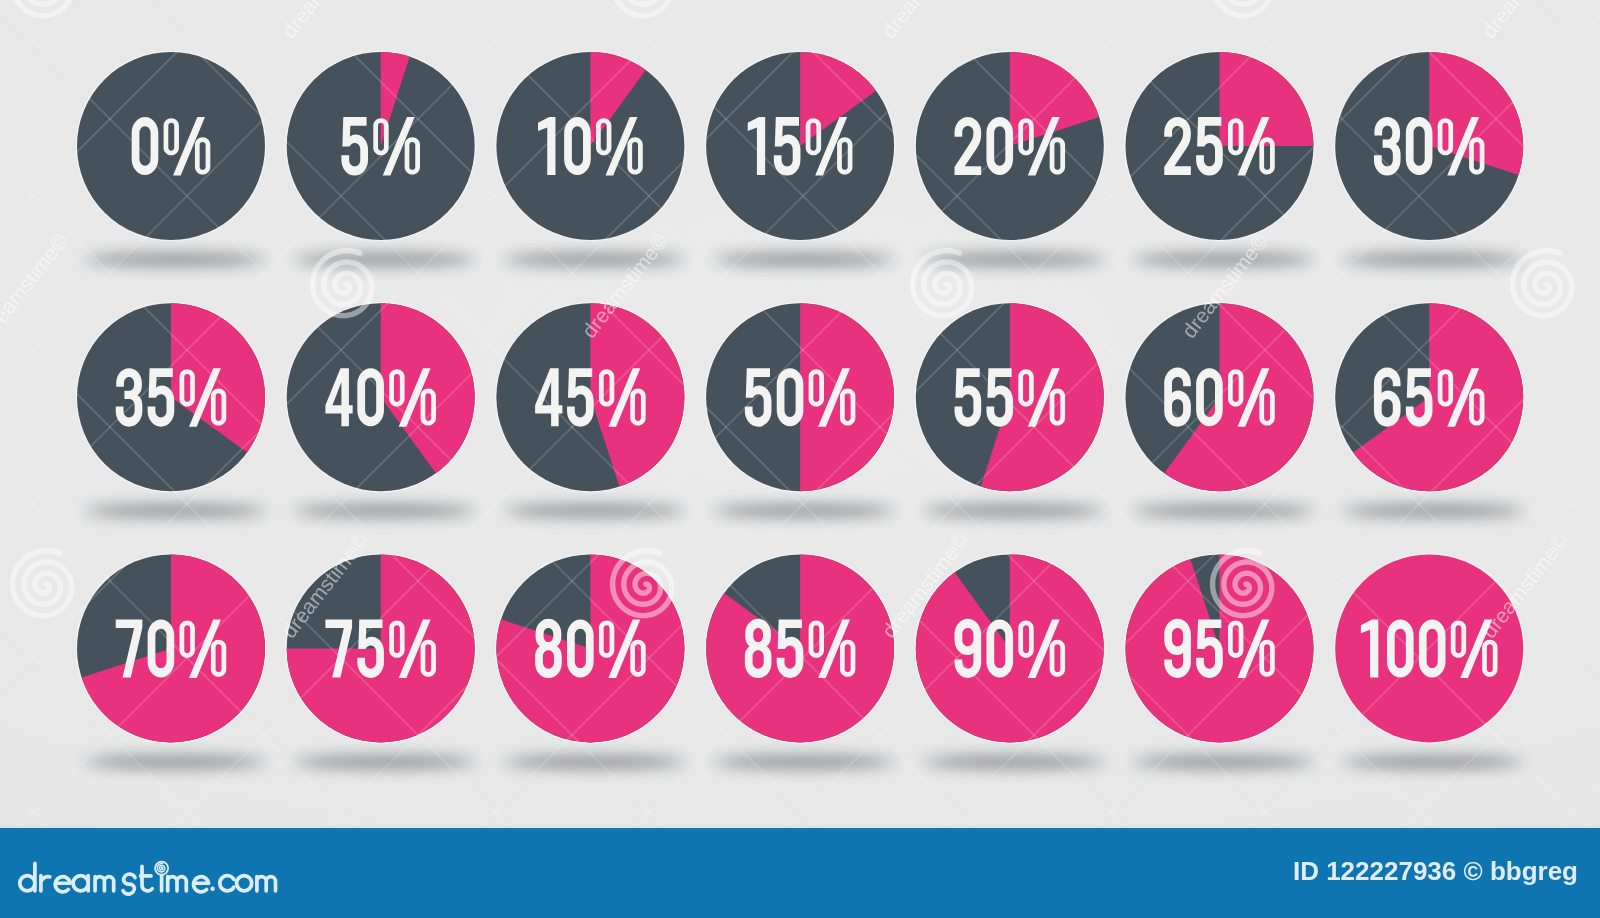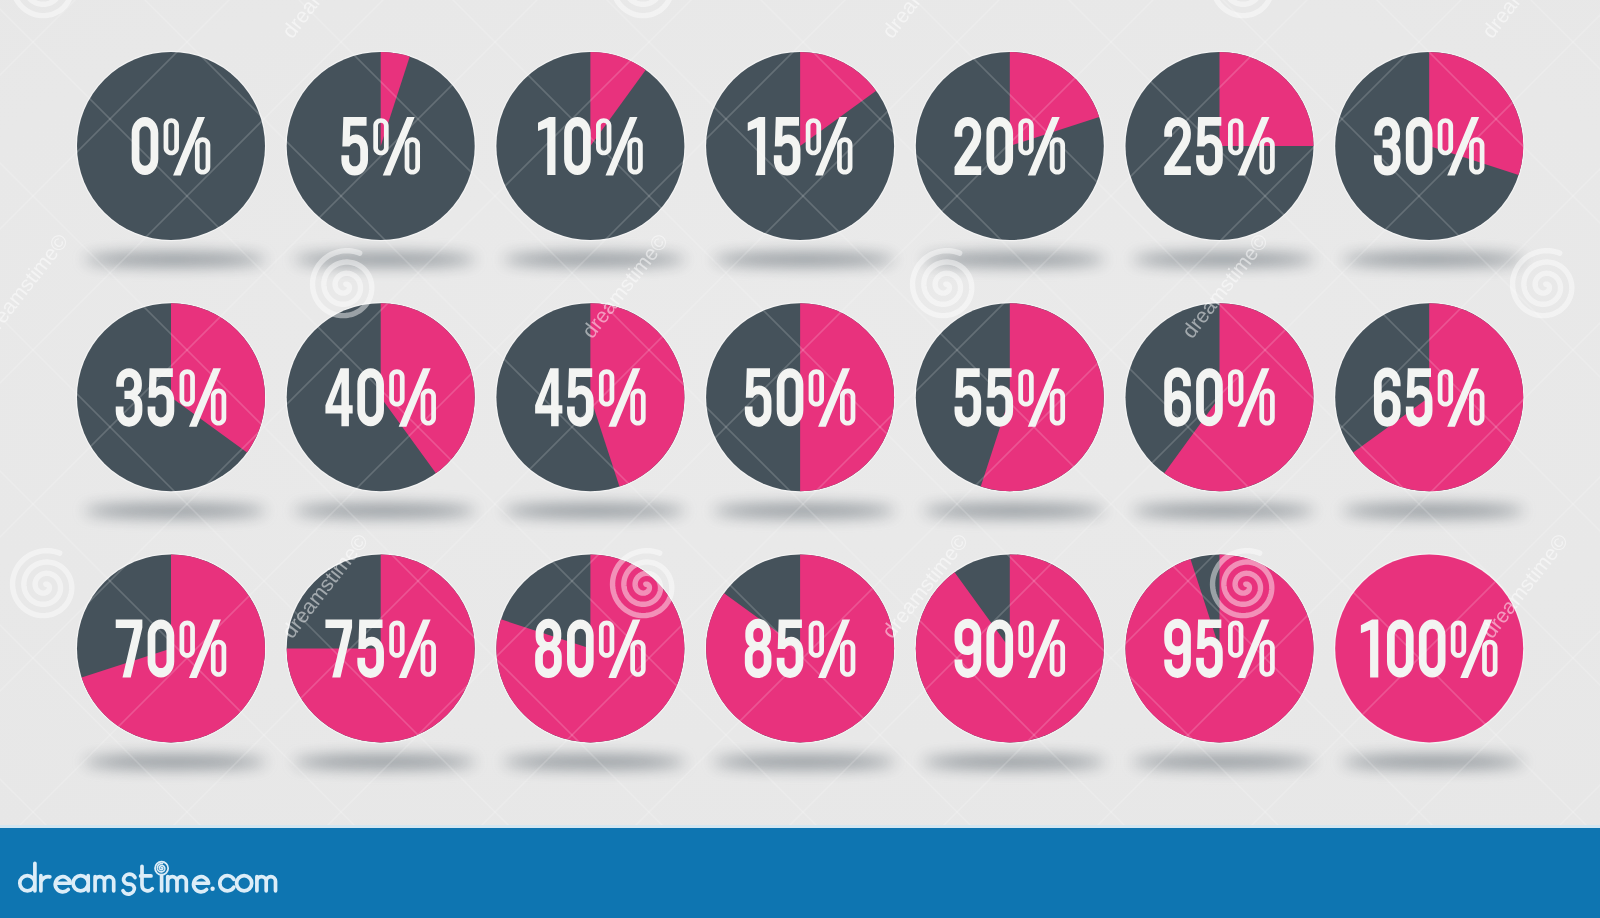--- a/index.html
+++ b/index.html
@@ -405,13 +405,14 @@
           <circle cx="141.8" cy="-22.6" r="6.550000000000001" fill="none" stroke="#dcedf8" stroke-width="1.8"></circle>
           <path d="M 141.63 -22.96 L 141.65 -23.00 L 141.68 -23.04 L 141.71 -23.07 L 141.75 -23.11 L 141.79 -23.14 L 141.84 -23.16 L 141.89 -23.19 L 141.94 -23.20 L 142.00 -23.22 L 142.06 -23.22 L 142.12 -23.22 L 142.19 -23.22 L 142.25 -23.21 L 142.32 -23.19 L 142.39 -23.16 L 142.45 -23.13 L 142.52 -23.09 L 142.58 -23.04 L 142.64 -22.99 L 142.69 -22.93 L 142.74 -22.86 L 142.79 -22.79 L 142.83 -22.71 L 142.86 -22.62 L 142.89 -22.53 L 142.90 -22.44 L 142.91 -22.34 L 142.91 -22.24 L 142.91 -22.14 L 142.89 -22.04 L 142.86 -21.94 L 142.83 -21.84 L 142.78 -21.74 L 142.73 -21.64 L 142.66 -21.54 L 142.59 -21.45 L 142.50 -21.37 L 142.41 -21.29 L 142.31 -21.22 L 142.20 -21.16 L 142.09 -21.10 L 141.97 -21.05 L 141.84 -21.02 L 141.71 -20.99 L 141.57 -20.98 L 141.43 -20.98 L 141.29 -20.99 L 141.15 -21.01 L 141.01 -21.04 L 140.87 -21.09 L 140.73 -21.15 L 140.60 -21.22 L 140.47 -21.31 L 140.34 -21.40 L 140.23 -21.51 L 140.12 -21.63 L 140.02 -21.76 L 139.93 -21.90 L 139.85 -22.05 L 139.79 -22.21 L 139.74 -22.37 L 139.70 -22.54 L 139.67 -22.71 L 139.66 -22.89 L 139.66 -23.07 L 139.68 -23.26 L 139.72 -23.44 L 139.77 -23.62 L 139.84 -23.80 L 139.92 -23.97 L 140.02 -24.14 L 140.14 -24.30 L 140.26 -24.45 L 140.41 -24.60 L 140.56 -24.73 L 140.73 -24.85 L 140.91 -24.95 L 141.10 -25.05 L 141.30 -25.12 L 141.50 -25.18 L 141.71 -25.23 L 141.93 -25.25 L 142.15 -25.26 L 142.38 -25.25 L 142.60 -25.22 L 142.82 -25.17 L 143.05 -25.10 L 143.26 -25.01 L 143.47 -24.91 L 143.67 -24.78 L 143.87 -24.64 L 144.05 -24.48 L 144.22 -24.30 L 144.37 -24.11 L 144.51 -23.91 L 144.64 -23.69 L 144.74 -23.46 L 144.83 -23.22 L 144.90 -22.97 L 144.95 -22.71 L 144.97 -22.45 L 144.98 -22.19 L 144.96 -21.92 L 144.92 -21.66 L 144.86 -21.39 L 144.77 -21.13 L 144.67 -20.88 L 144.54 -20.63 L 144.39 -20.40 L 144.22 -20.17 L 144.02 -19.96 L 143.82 -19.76 L 143.59 -19.58 L 143.35 -19.42 L 143.09 -19.28 L 142.82 -19.16 L 142.54 -19.06 L 142.25 -18.98 L 141.95 -18.93 L 141.64 -18.90 L 141.34 -18.90 L 141.03 -18.93 L 140.72 -18.97 L 140.42 -19.05 L 140.12 -19.15 L 139.82 -19.28 L 139.54 -19.43 L 139.27 -19.61 L 139.01 -19.81 L 138.77 -20.03 L 138.55 -20.27 L 138.34 -20.53 L 138.16 -20.81 L 138.00 -21.11 L 137.86 -21.42 L 137.75 -21.74 L 137.67 -22.07 L 137.61 -22.41 L 137.58 -22.76 L 137.58 -23.11 L 137.61 -23.46 L 137.67 -23.81 L 137.76 -24.16 L 137.87 -24.50 L 138.02 -24.83 L 138.19 -25.15 L 138.40 -25.45 L 138.62 -25.74 L 138.88 -26.02 L 139.15 -26.27 L 139.45 -26.50 L 139.76 -26.70 L 140.10 -26.88 L 140.45 -27.03 L 140.81 -27.16 L 141.19 -27.25 L 141.57 -27.31 L 141.96 -27.34 L 142.36 -27.34 L 142.75 -27.31" fill="none" stroke="#dcedf8" stroke-width="1.6" stroke-linecap="round"></path>
           <path d="M 147.9 0 L 147.9 -14.1 M 147.9 -9.45 a 4.65 4.65 0 0 1 9.3 0 L 157.20000000000002 0 M 157.20000000000002 -9.45 a 4.65 4.65 0 0 1 9.3 0 L 166.5 0" fill="none" stroke="#dcedf8" stroke-width="3.7" stroke-linecap="round" stroke-linejoin="round"></path>
           <path d="M 174.50000000000003 -7.55 L 188.8 -7.55 a 7.55 7.55 0 1 0 -2.0 6.25" fill="none" stroke="#dcedf8" stroke-width="3.7" stroke-linecap="round" stroke-linejoin="round"></path>
           <circle cx="192.8" cy="-2.1" r="2.2" fill="#dcedf8"></circle>
           <path d="M 214 -11.5 a 7.55 7.55 0 1 0 0 7.8999999999999995" fill="none" stroke="#dcedf8" stroke-width="3.7" stroke-linecap="round" stroke-linejoin="round"></path>
           <path d="M 231.9 -7.55 a 7.55 7.55 0 1 1 -15.1 0 a 7.55 7.55 0 1 1 15.1 0" fill="none" stroke="#dcedf8" stroke-width="3.7" stroke-linecap="round" stroke-linejoin="round"></path>
           <path d="M 237.10000000000002 0 L 237.10000000000002 -14.1 M 237.10000000000002 -9.45 a 4.65 4.65 0 0 1 9.3 0 L 246.40000000000003 0 M 246.40000000000003 -9.45 a 4.65 4.65 0 0 1 9.3 0 L 255.70000000000002 0" fill="none" stroke="#dcedf8" stroke-width="3.7" stroke-linecap="round" stroke-linejoin="round"></path>
         </g>
       </svg></div>
+  <div id="credit" style="position:absolute;left:0;top:858px;width:1578px;text-align:right;color:#dfecf5;font-size:26px;font-family:&quot;Liberation Sans&quot;,sans-serif;font-weight:bold;line-height:1;white-space:nowrap;">ID 122227936 © bbgreg</div>
 </div>
 
 </body></html>

